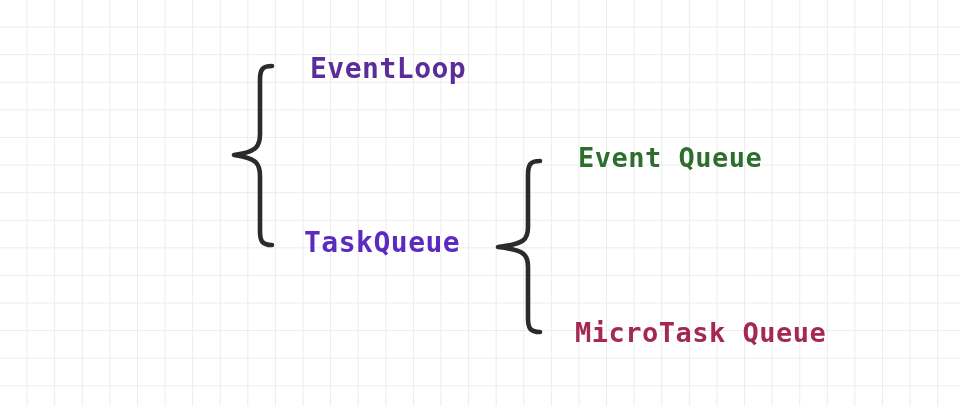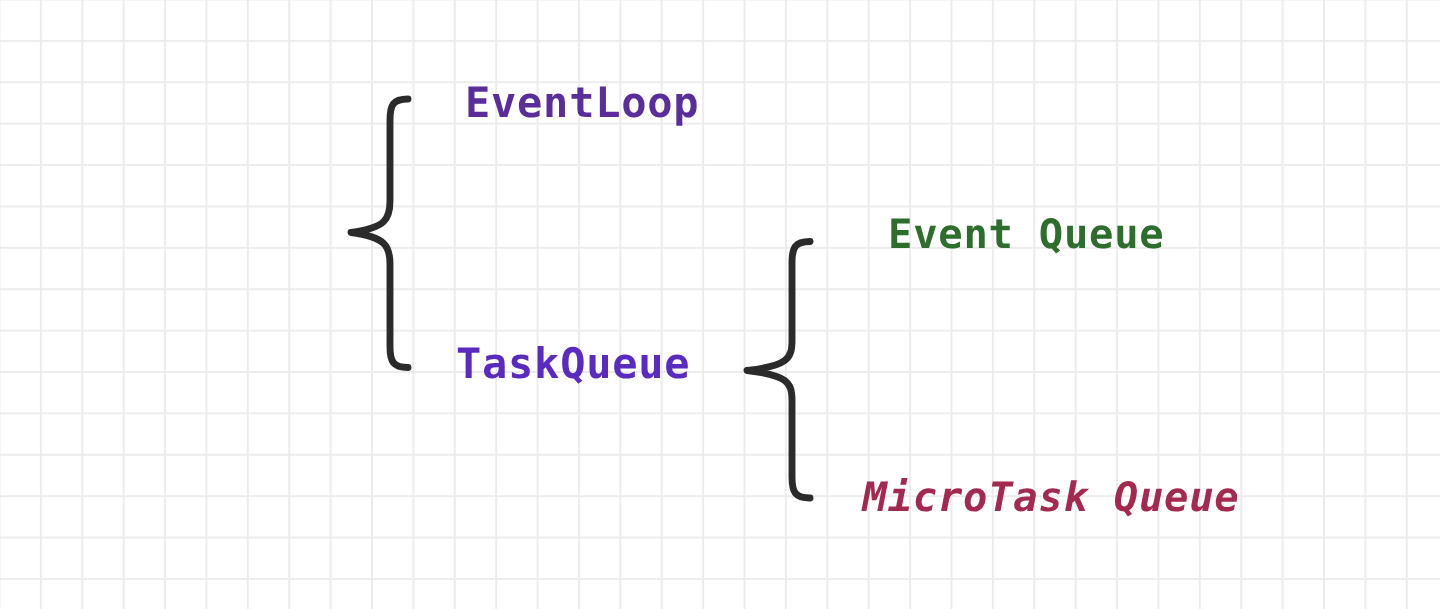--- a/index.html
+++ b/index.html
@@ -50,32 +50,31 @@
   }
 
   #taskqueue-label {
     left: 304px;
     top: 243px;
     font-size: 28px;
     color: #5B2BC0;
   }
 
   #eventqueue-label {
-    left: 592px;
+    left: 578px;
     top: 157px;
     font-size: 27px;
     color: #2D6E2D;
   }
 
   #microtaskqueue-label {
     left: 575px;
     top: 332px;
     font-size: 27px;
     color: #A32950;
-    font-style: italic;
   }
 
   .brace-svg {
     position: absolute;
     overflow: visible;
   }
 
   #brace-isolate {
     left: 228px;
     top: 60px;

